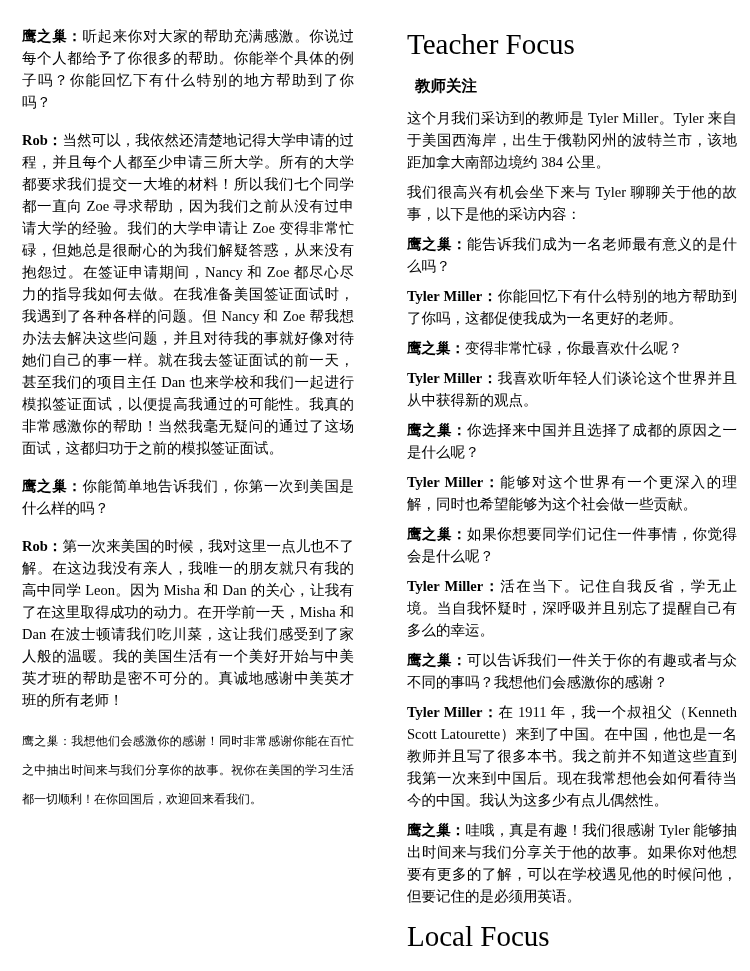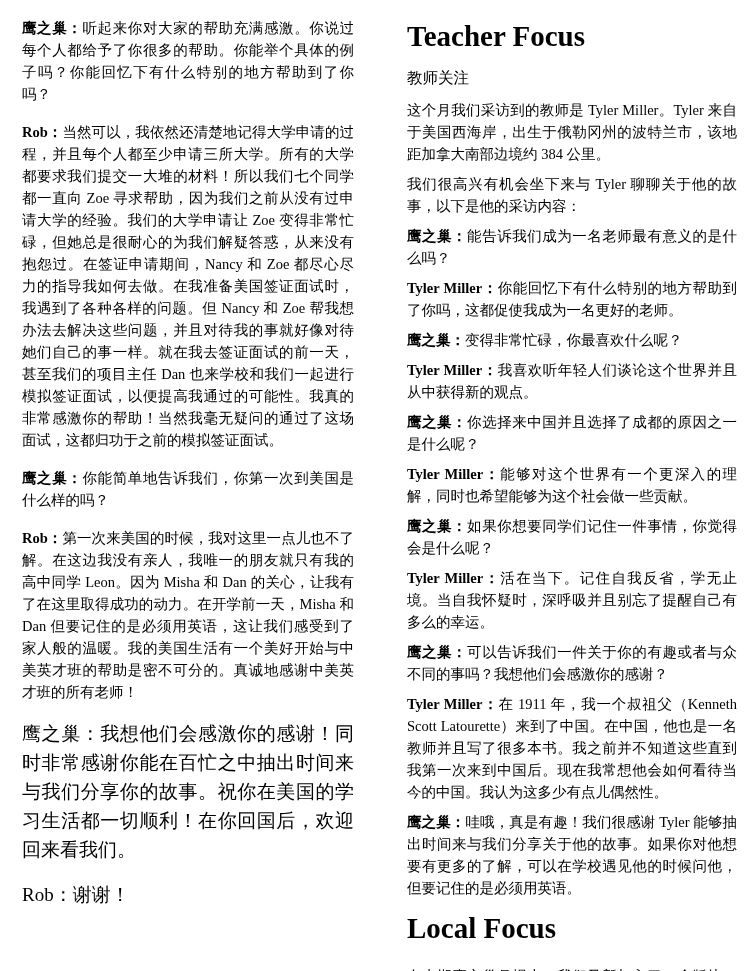--- a/index.html
+++ b/index.html
@@ -12,86 +12,85 @@
     height: 971px;
     overflow: hidden;
     color: #000000;
     font-family: "Liberation Serif", "DejaVu Serif", serif;
   }
   .page {
     display: flex;
     box-sizing: border-box;
     width: 750px;
     height: 827px;
-    padding: 17px 13px 0 22px;
+    padding: 25px 13px 0 22px;
   }
   .col {
     box-sizing: border-box;
   }
   .col-left {
     width: 332px;
     margin-right: 53px;
     flex: 0 0 auto;
   }
   .col-right {
     width: 330px;
     flex: 0 0 auto;
   }
   .col-left p.para {
     font-size: 14.5px;
     line-height: 22px;
     text-align: justify;
     margin: 0 0 16px 0;
   }
   .col-left p.para.large {
-    font-size: 19px;
+    font-size: 12px;
     line-height: 29px;
     margin-top: 4px;
   }
   .speaker {
     font-weight: bold;
   }
   p.large .speaker {
     font-weight: normal;
   }
   .col-right p.rpara {
     font-size: 14.5px;
     line-height: 22px;
     text-align: justify;
     margin: 8px 0 5px 0;
   }
   h1.section-title {
     font-size: 29px;
     line-height: 34px;
-    font-weight: bold;
+    font-weight: normal;
     margin: 2px 0 15px 0;
   }
   h1.section-title.second {
     margin-top: 12px;
     margin-bottom: 20px;
   }
   h2.sub-title {
     font-size: 15.5px;
     line-height: 20px;
-    font-weight: normal;
-    margin: 0 0 11px 0;
+    font-weight: bold;
+    margin: 0 0 11px 8px;
   }
 </style>
 </head>
 <body>
 
 <div class="page">
 
   <div class="col col-left">
     <p class="para"><span class="speaker">鹰之巢：</span><span>听起来你对大家的帮助充满感激。你说过每个人都给予了你很多的帮助。你能举个具体的例子吗？你能回忆下有什么特别的地方帮助到了你吗？</span></p>
     <p class="para"><span class="speaker">Rob：</span><span>当然可以，我依然还清楚地记得大学申请的过程，并且每个人都至少申请三所大学。所有的大学都要求我们提交一大堆的材料！所以我们七个同学都一直向 Zoe 寻求帮助，因为我们之前从没有过申请大学的经验。我们的大学申请让 Zoe 变得非常忙碌，但她总是很耐心的为我们解疑答惑，从来没有抱怨过。在签证申请期间，Nancy 和 Zoe 都尽心尽力的指导我如何去做。在我准备美国签证面试时，我遇到了各种各样的问题。但 Nancy 和 Zoe 帮我想办法去解决这些问题，并且对待我的事就好像对待她们自己的事一样。就在我去签证面试的前一天，甚至我们的项目主任 Dan 也来学校和我们一起进行模拟签证面试，以便提高我通过的可能性。我真的非常感激你的帮助！当然我毫无疑问的通过了这场面试，这都归功于之前的模拟签证面试。</span></p>
     <p class="para"><span class="speaker">鹰之巢：</span><span>你能简单地告诉我们，你第一次到美国是什么样的吗？</span></p>
-    <p class="para"><span class="speaker">Rob：</span><span>第一次来美国的时候，我对这里一点儿也不了解。在这边我没有亲人，我唯一的朋友就只有我的高中同学 Leon。因为 Misha 和 Dan 的关心，让我有了在这里取得成功的动力。在开学前一天，Misha 和 Dan 但要记住的是必须用英语，这让我们感受到了家人般的温暖。我的美国生活有一个美好开始与中美英才班的帮助是密不可分的。真诚地感谢中美英才班的所有老师！</span></p>
+    <p class="para"><span class="speaker">Rob：</span><span>第一次来美国的时候，我对这里一点儿也不了解。在这边我没有亲人，我唯一的朋友就只有我的高中同学 Leon。因为 Misha 和 Dan 的关心，让我有了在这里取得成功的动力。在开学前一天，Misha 和 Dan 在波士顿请我们吃川菜，这让我们感受到了家人般的温暖。我的美国生活有一个美好开始与中美英才班的帮助是密不可分的。真诚地感谢中美英才班的所有老师！</span></p>
     <p class="para large"><span class="speaker">鹰之巢：</span><span>我想他们会感激你的感谢！同时非常感谢你能在百忙之中抽出时间来与我们分享你的故事。祝你在美国的学习生活都一切顺利！在你回国后，欢迎回来看我们。</span></p>
-    <p class="para large"><span class="speaker">Rob：</span><span>谢谢！</span></p>
   </div>
 
   <div class="col col-right">
     <h1 class="section-title">Teacher Focus</h1>
     <h2 class="sub-title">教师关注</h2>
 
     <p class="rpara">这个月我们采访到的教师是 Tyler Miller。Tyler 来自于美国西海岸，出生于俄勒冈州的波特兰市，该地距加拿大南部边境约 384 公里。</p>
     <p class="rpara">我们很高兴有机会坐下来与 Tyler 聊聊关于他的故事，以下是他的采访内容：</p>
 
     <p class="rpara"><span class="speaker">鹰之巢：</span><span>能告诉我们成为一名老师最有意义的是什么吗？</span></p>

